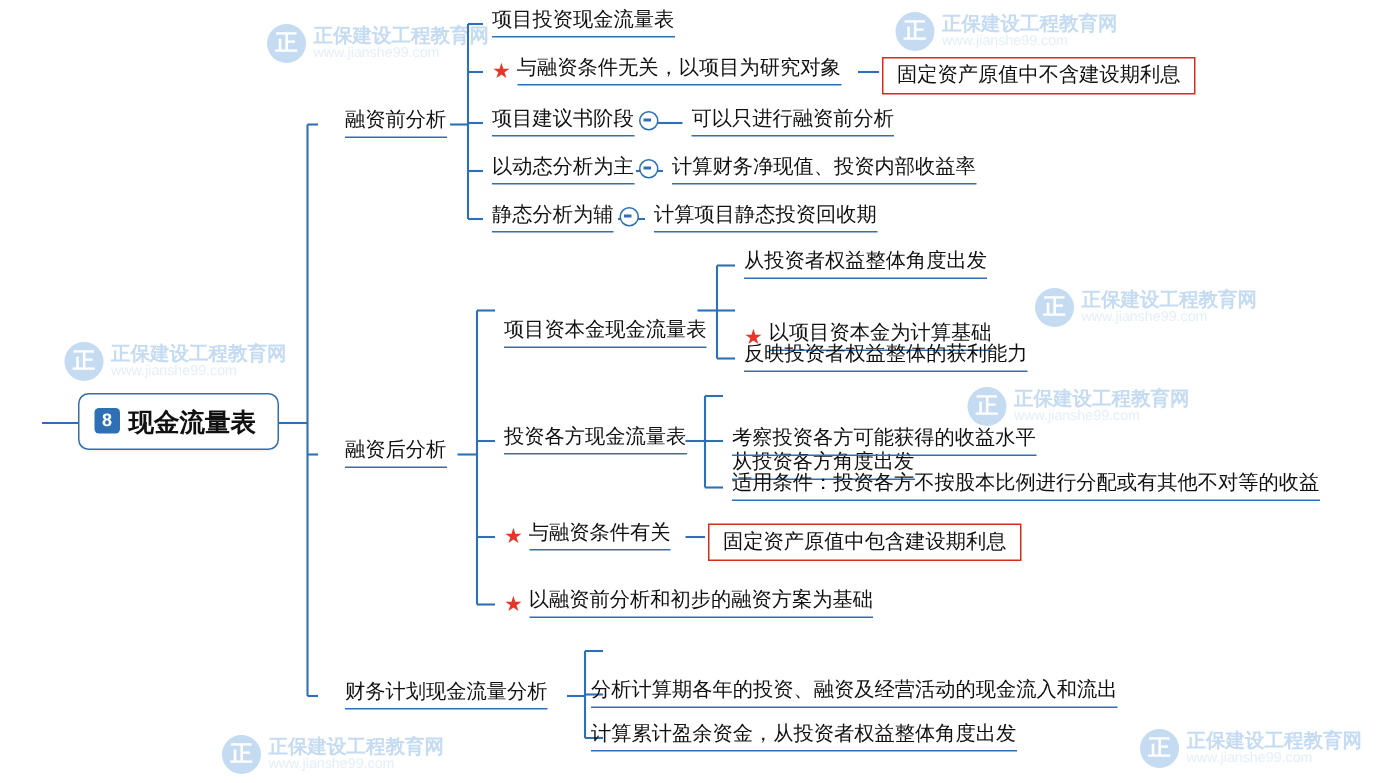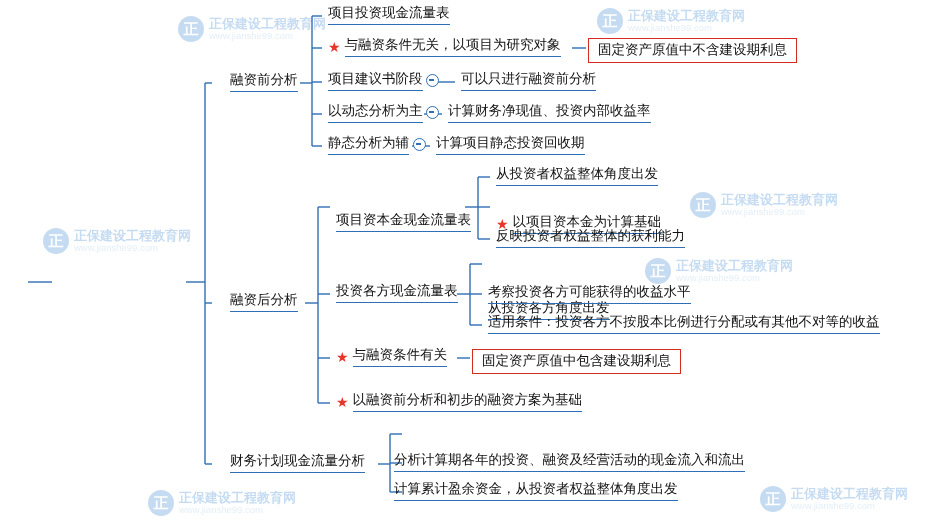--- a/index.html
+++ b/index.html
@@ -184,20 +184,23 @@
   <div class="wm" style="left:645px;top:258px;">
     <span class="logo">正</span><span class="wtxt"><b>正保建设工程教育网</b><i>www.jianshe99.com</i></span>
   </div>
   <div class="wm" style="left:148px;top:490px;">
     <span class="logo">正</span><span class="wtxt"><b>正保建设工程教育网</b><i>www.jianshe99.com</i></span>
   </div>
   <div class="wm" style="left:760px;top:486px;">
     <span class="logo">正</span><span class="wtxt"><b>正保建设工程教育网</b><i>www.jianshe99.com</i></span>
   </div>
 
+  <div class="node root" style="left:52px;top:262px;">
+    <span class="badge">8</span><span class="txt">现金流量表</span>
+  </div>
 
   <div class="node lvl2" style="left:214px;top:70px;">
     <span class="txt ul">融资前分析</span>
   </div>
   <div class="node lvl2" style="left:214px;top:290px;">
     <span class="txt ul">融资后分析</span>
   </div>
   <div class="node lvl2" style="left:214px;top:451px;">
     <span class="txt ul">财务计划现金流量分析</span>
   </div>

